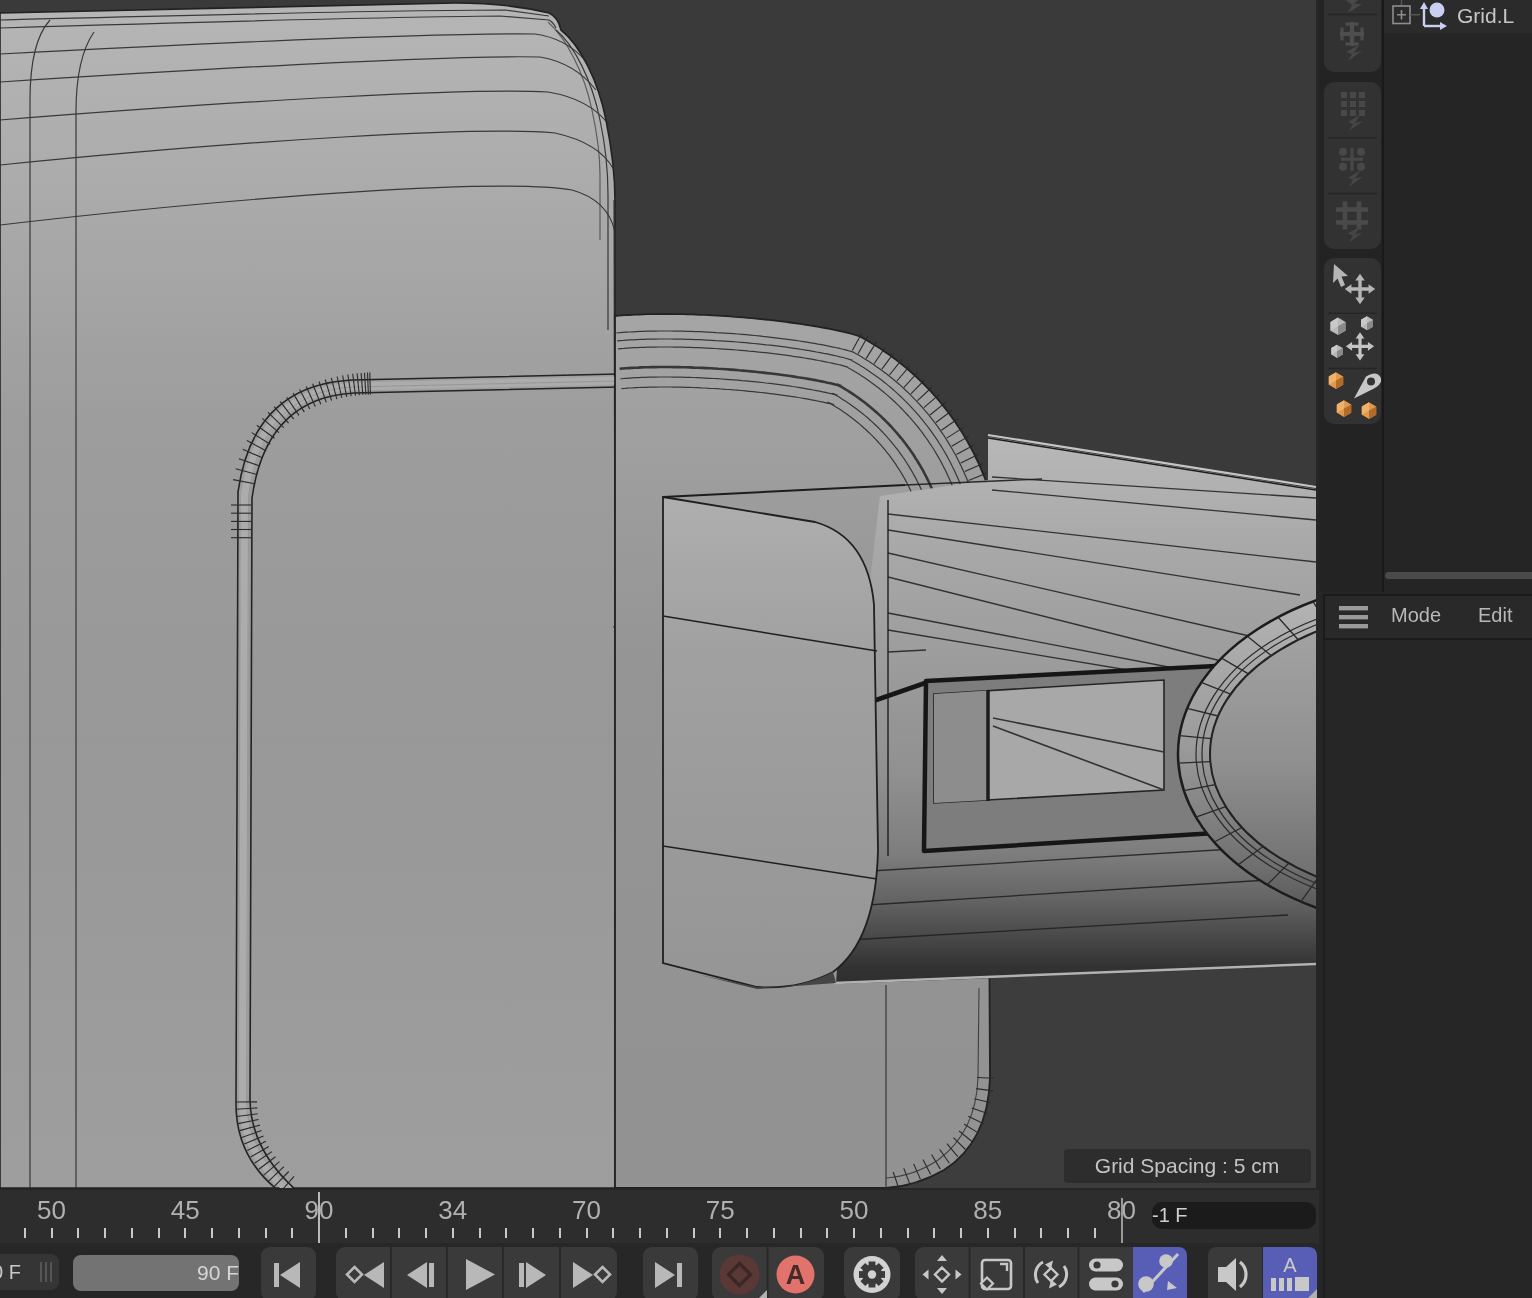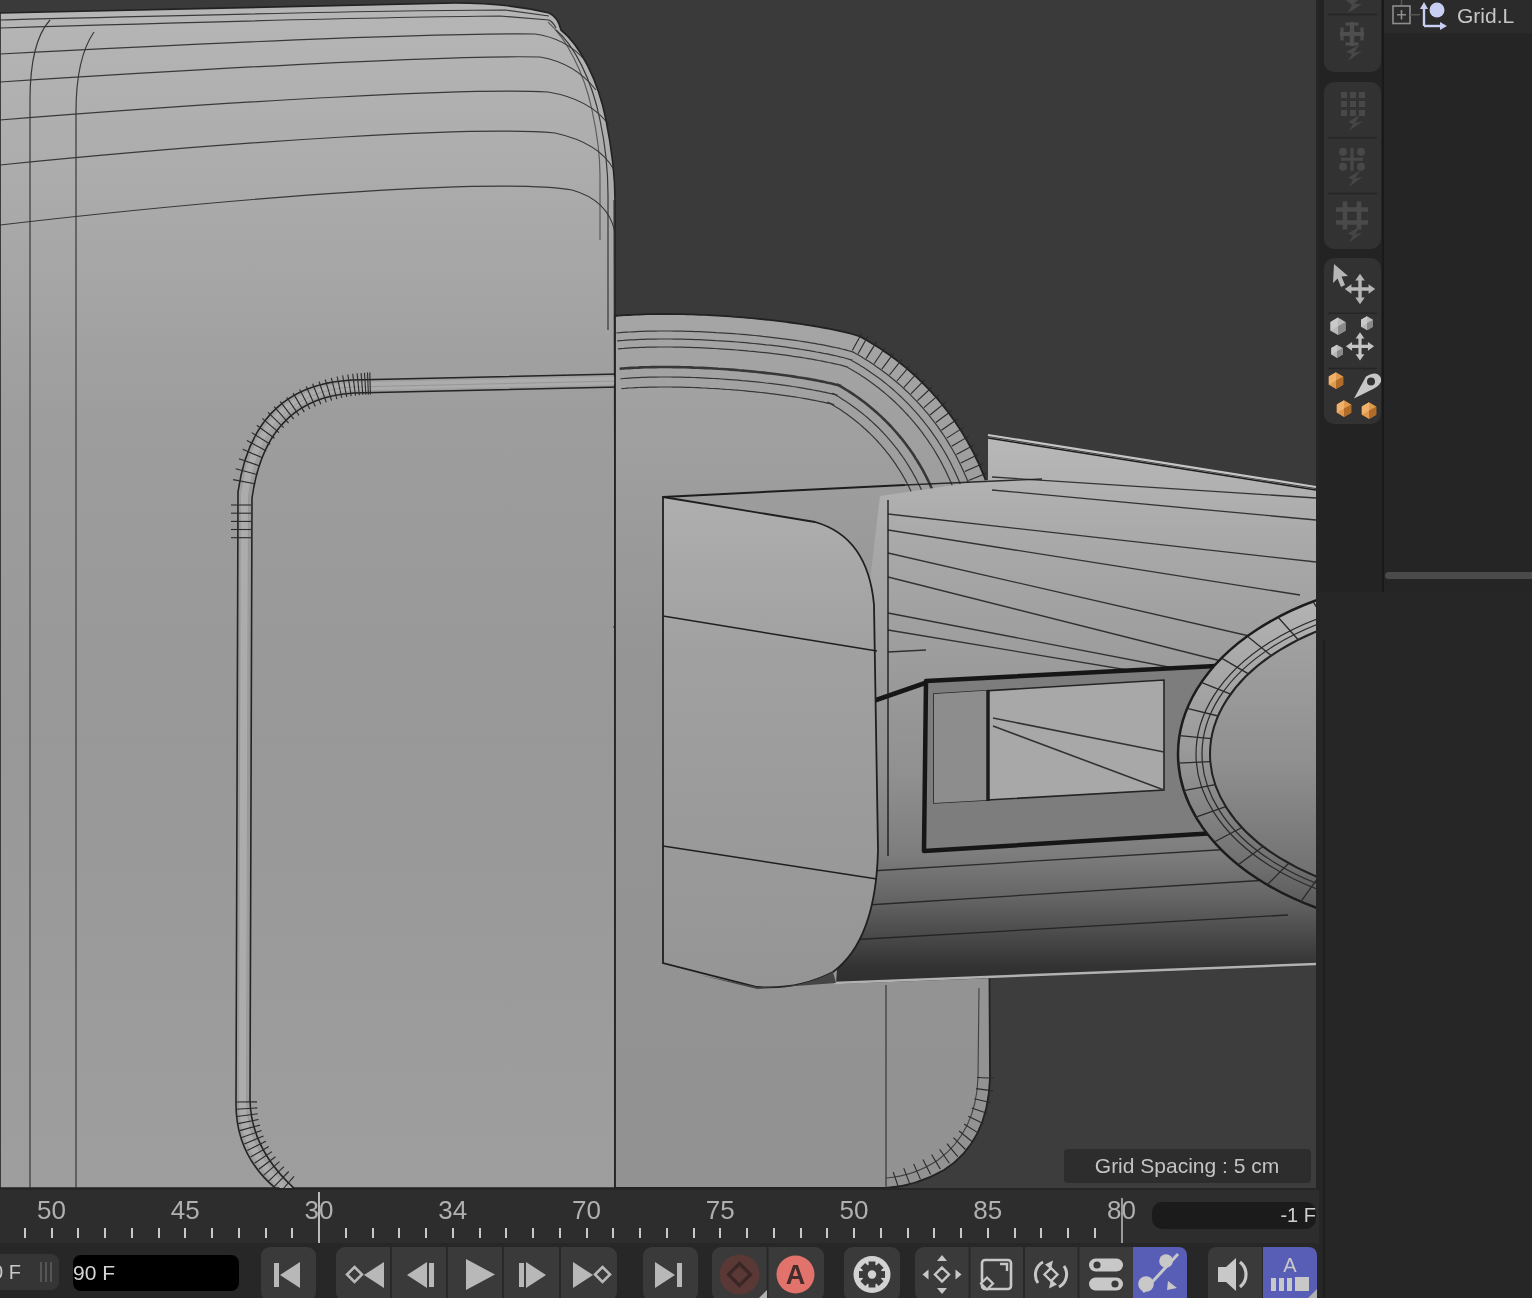--- a/index.html
+++ b/index.html
@@ -249,21 +249,21 @@
 
 <rect x="1064" y="1149" width="247" height="34" rx="4" fill="#2b2b2b" opacity="0.92"></rect>
 <text x="1187" y="1173" font-size="21" fill="#c4c4c4" text-anchor="middle" font-family="Liberation Sans, sans-serif">Grid Spacing : 5 cm</text>
 </g>
 </svg>
 </div>
 
 <div class="abs" style="left:0;top:1190px;width:1319px;height:53px;background:#2d2d2d">
 <div class="rnum" style="left:21.5px">50</div>
     <div class="rnum" style="left:155.2px">45</div>
-    <div class="rnum" style="left:289.0px">30</div>
+    <div class="rnum" style="left:289.0px">90</div>
     <div class="rnum" style="left:422.8px">34</div>
     <div class="rnum" style="left:556.5px">70</div>
     <div class="rnum" style="left:690.2px">75</div>
     <div class="rnum" style="left:824.0px">50</div>
     <div class="rnum" style="left:957.8px">85</div>
     <div class="rnum" style="left:1091.5px">80</div>
     <div class="rtick" style="left:23.8px"></div>
     <div class="rtick" style="left:50.5px"></div>
     <div class="rtick" style="left:77.2px"></div>
     <div class="rtick" style="left:104.0px"></div>
@@ -300,28 +300,28 @@
     <div class="rtick" style="left:933.2px"></div>
     <div class="rtick" style="left:960.0px"></div>
     <div class="rtick" style="left:986.8px"></div>
     <div class="rtick" style="left:1013.5px"></div>
     <div class="rtick" style="left:1040.2px"></div>
     <div class="rtick" style="left:1067.0px"></div>
     <div class="rtick" style="left:1093.8px"></div>
     <div class="rtick" style="left:1120.5px"></div>
     <div class="abs" style="left:318.0px;top:2px;width:2px;height:51px;background:#b9b9b9"></div>
     <div class="abs" style="left:1120.5px;top:8px;width:2px;height:45px;background:#999"></div>
-    <div class="abs" style="left:1152px;top:12px;width:164px;height:27px;background:#1b1b1b;border-radius:10px;color:#d0d0d0;font-size:20px;line-height:27px;text-align:right">-1 F</div>
+    <div class="abs" style="left:1152px;top:12px;width:164px;height:27px;background:#1b1b1b;border-radius:10px;color:#d0d0d0;font-size:20px;line-height:27px;text-align:left">-1 F</div>
 </div>
 
 <div class="abs" style="left:0;top:1243px;width:1319px;height:55px;background:#272727;overflow:hidden">
 <div class="abs" style="left:-30px;top:11px;width:89px;height:36px;background:#353535;border-radius:8px"></div>
     <div class="abs" style="left:-8px;top:11px;width:40px;height:36px;color:#c8c8c8;font-size:20px;line-height:36px">0 F</div>
     <div class="abs" style="left:40px;top:19px;width:12px;height:20px;background:repeating-linear-gradient(90deg,#555 0,#555 2px,#353535 2px,#353535 5px)"></div>
-    <div class="abs" style="left:73px;top:12px;width:166px;height:36px;background:#000000;border-radius:8px;color:#d5d5d5;font-size:21px;line-height:36px;text-align:left">90 F</div>
+    <div class="abs" style="left:73px;top:12px;width:166px;height:36px;background:#737373;border-radius:8px;color:#d5d5d5;font-size:21px;line-height:36px;text-align:right">90 F</div>
     <svg width="450" height="58" style="position:absolute;left:255px;top:0">
       <rect x="6" y="4" width="55" height="54" rx="9" fill="#3a3a3a"></rect>
       <rect x="81" y="4" width="281" height="54" rx="9" fill="#3a3a3a"></rect>
       <rect x="388" y="4" width="55" height="54" rx="9" fill="#3a3a3a"></rect>
       <line x1="136" y1="4" x2="136" y2="58" stroke="#292929" stroke-width="2"></line>
       <line x1="192" y1="4" x2="192" y2="58" stroke="#292929" stroke-width="2"></line>
       <line x1="248" y1="4" x2="248" y2="58" stroke="#292929" stroke-width="2"></line>
       <line x1="305" y1="4" x2="305" y2="58" stroke="#292929" stroke-width="2"></line>
       <g fill="#b8b8b8" stroke="none">
         <rect x="19" y="20" width="5" height="24"></rect>
@@ -503,14 +503,23 @@
 <path d="M40,26 L58,26" stroke-width="2.4" fill="none"></path>
 <path d="M63,26 l-7,-4 v8 z" stroke="none"></path>
 <circle cx="53" cy="10" r="7.5" stroke="none"></circle>
 </g>
 </svg>
 <div class="abs" style="left:73px;top:4px;color:#c6c6c6;font-size:21px">Grid.L</div>
 <div class="abs" style="left:1px;top:572px;width:147px;height:7px;background:#4a4a4a;border-radius:4px 0 0 4px"></div>
 </div>
 
 <div class="abs" style="left:1319px;top:592px;width:213px;height:706px;background:#262626">
+<div class="abs" style="left:4px;top:2px;width:209px;height:46px;background:#292929;border-left:2px solid #1b1b1b;border-top:2px solid #1b1b1b;border-bottom:2px solid #1b1b1b">
+<svg width="36" height="28" style="position:absolute;left:14px;top:9px">
+<rect x="0" y="1" width="29" height="4.4" fill="#9a9a9a"></rect>
+<rect x="0" y="10" width="29" height="4.4" fill="#9a9a9a"></rect>
+<rect x="0" y="19" width="29" height="4.4" fill="#9a9a9a"></rect>
+</svg>
+<div class="abs" style="left:66px;top:8px;color:#b8b8b8;font-size:20px">Mode</div>
+<div class="abs" style="left:153px;top:8px;color:#b8b8b8;font-size:20px">Edit</div>
+</div>
 <div class="abs" style="left:4px;top:48px;width:2px;height:658px;background:#1e1e1e"></div>
 </div>
 
 </body></html>

